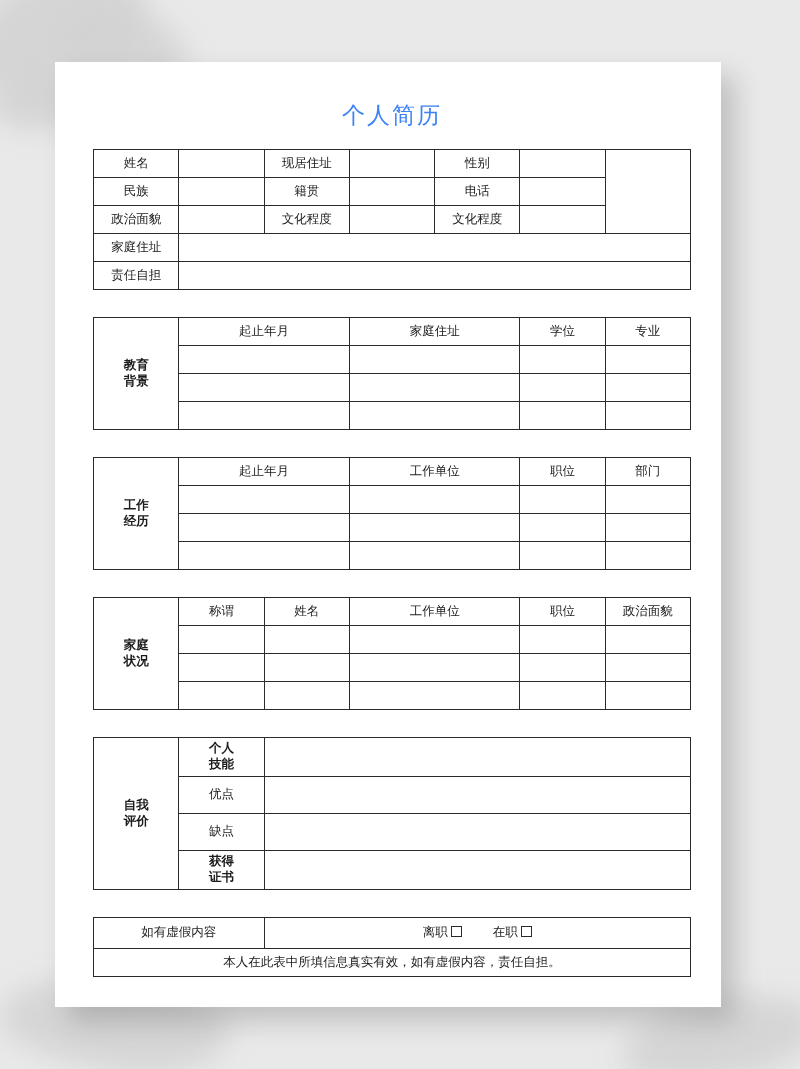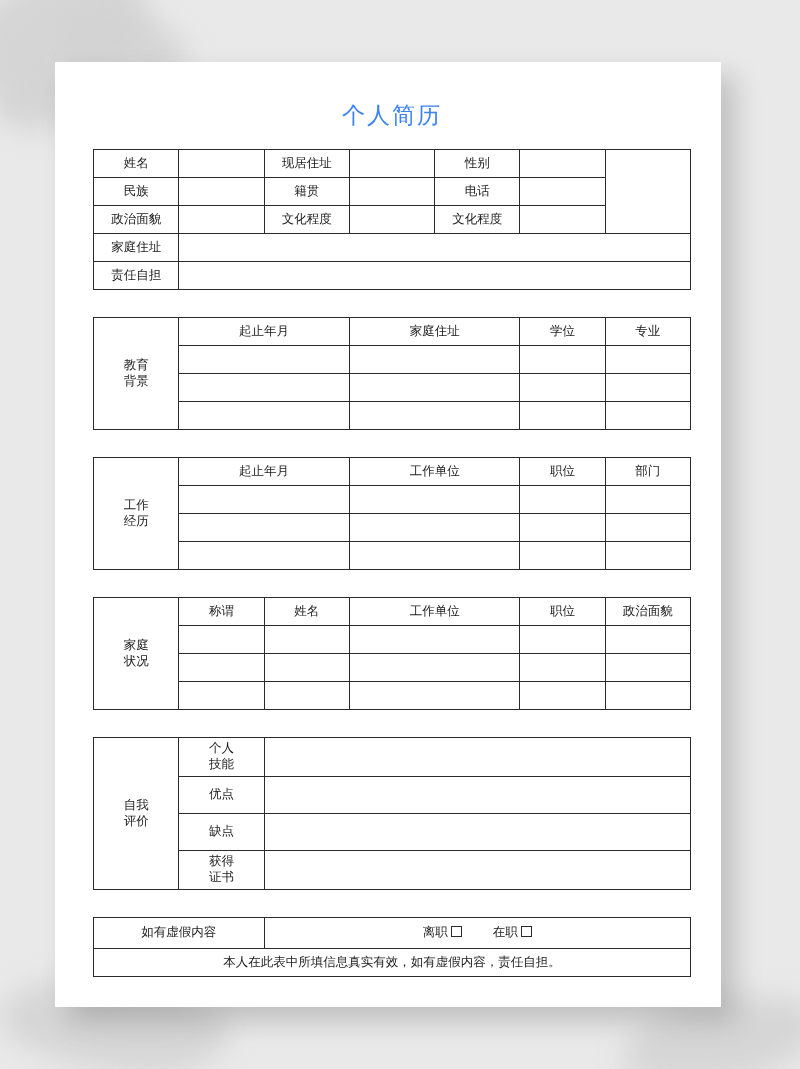--- a/index.html
+++ b/index.html
@@ -69,20 +69,21 @@
     background: #fff;
   }
   td.spacer {
     border: none !important;
     height: 11px;
     background: transparent;
   }
   td.blank { }
   .vert {
     line-height: 1.35;
+    font-weight: bold;
   }
   .footnote {
     font-size: 12.5px;
   }
   .statement td {
     height: 30px;
   }
   .cbox {
     display: inline-block;
     width: 9px;

